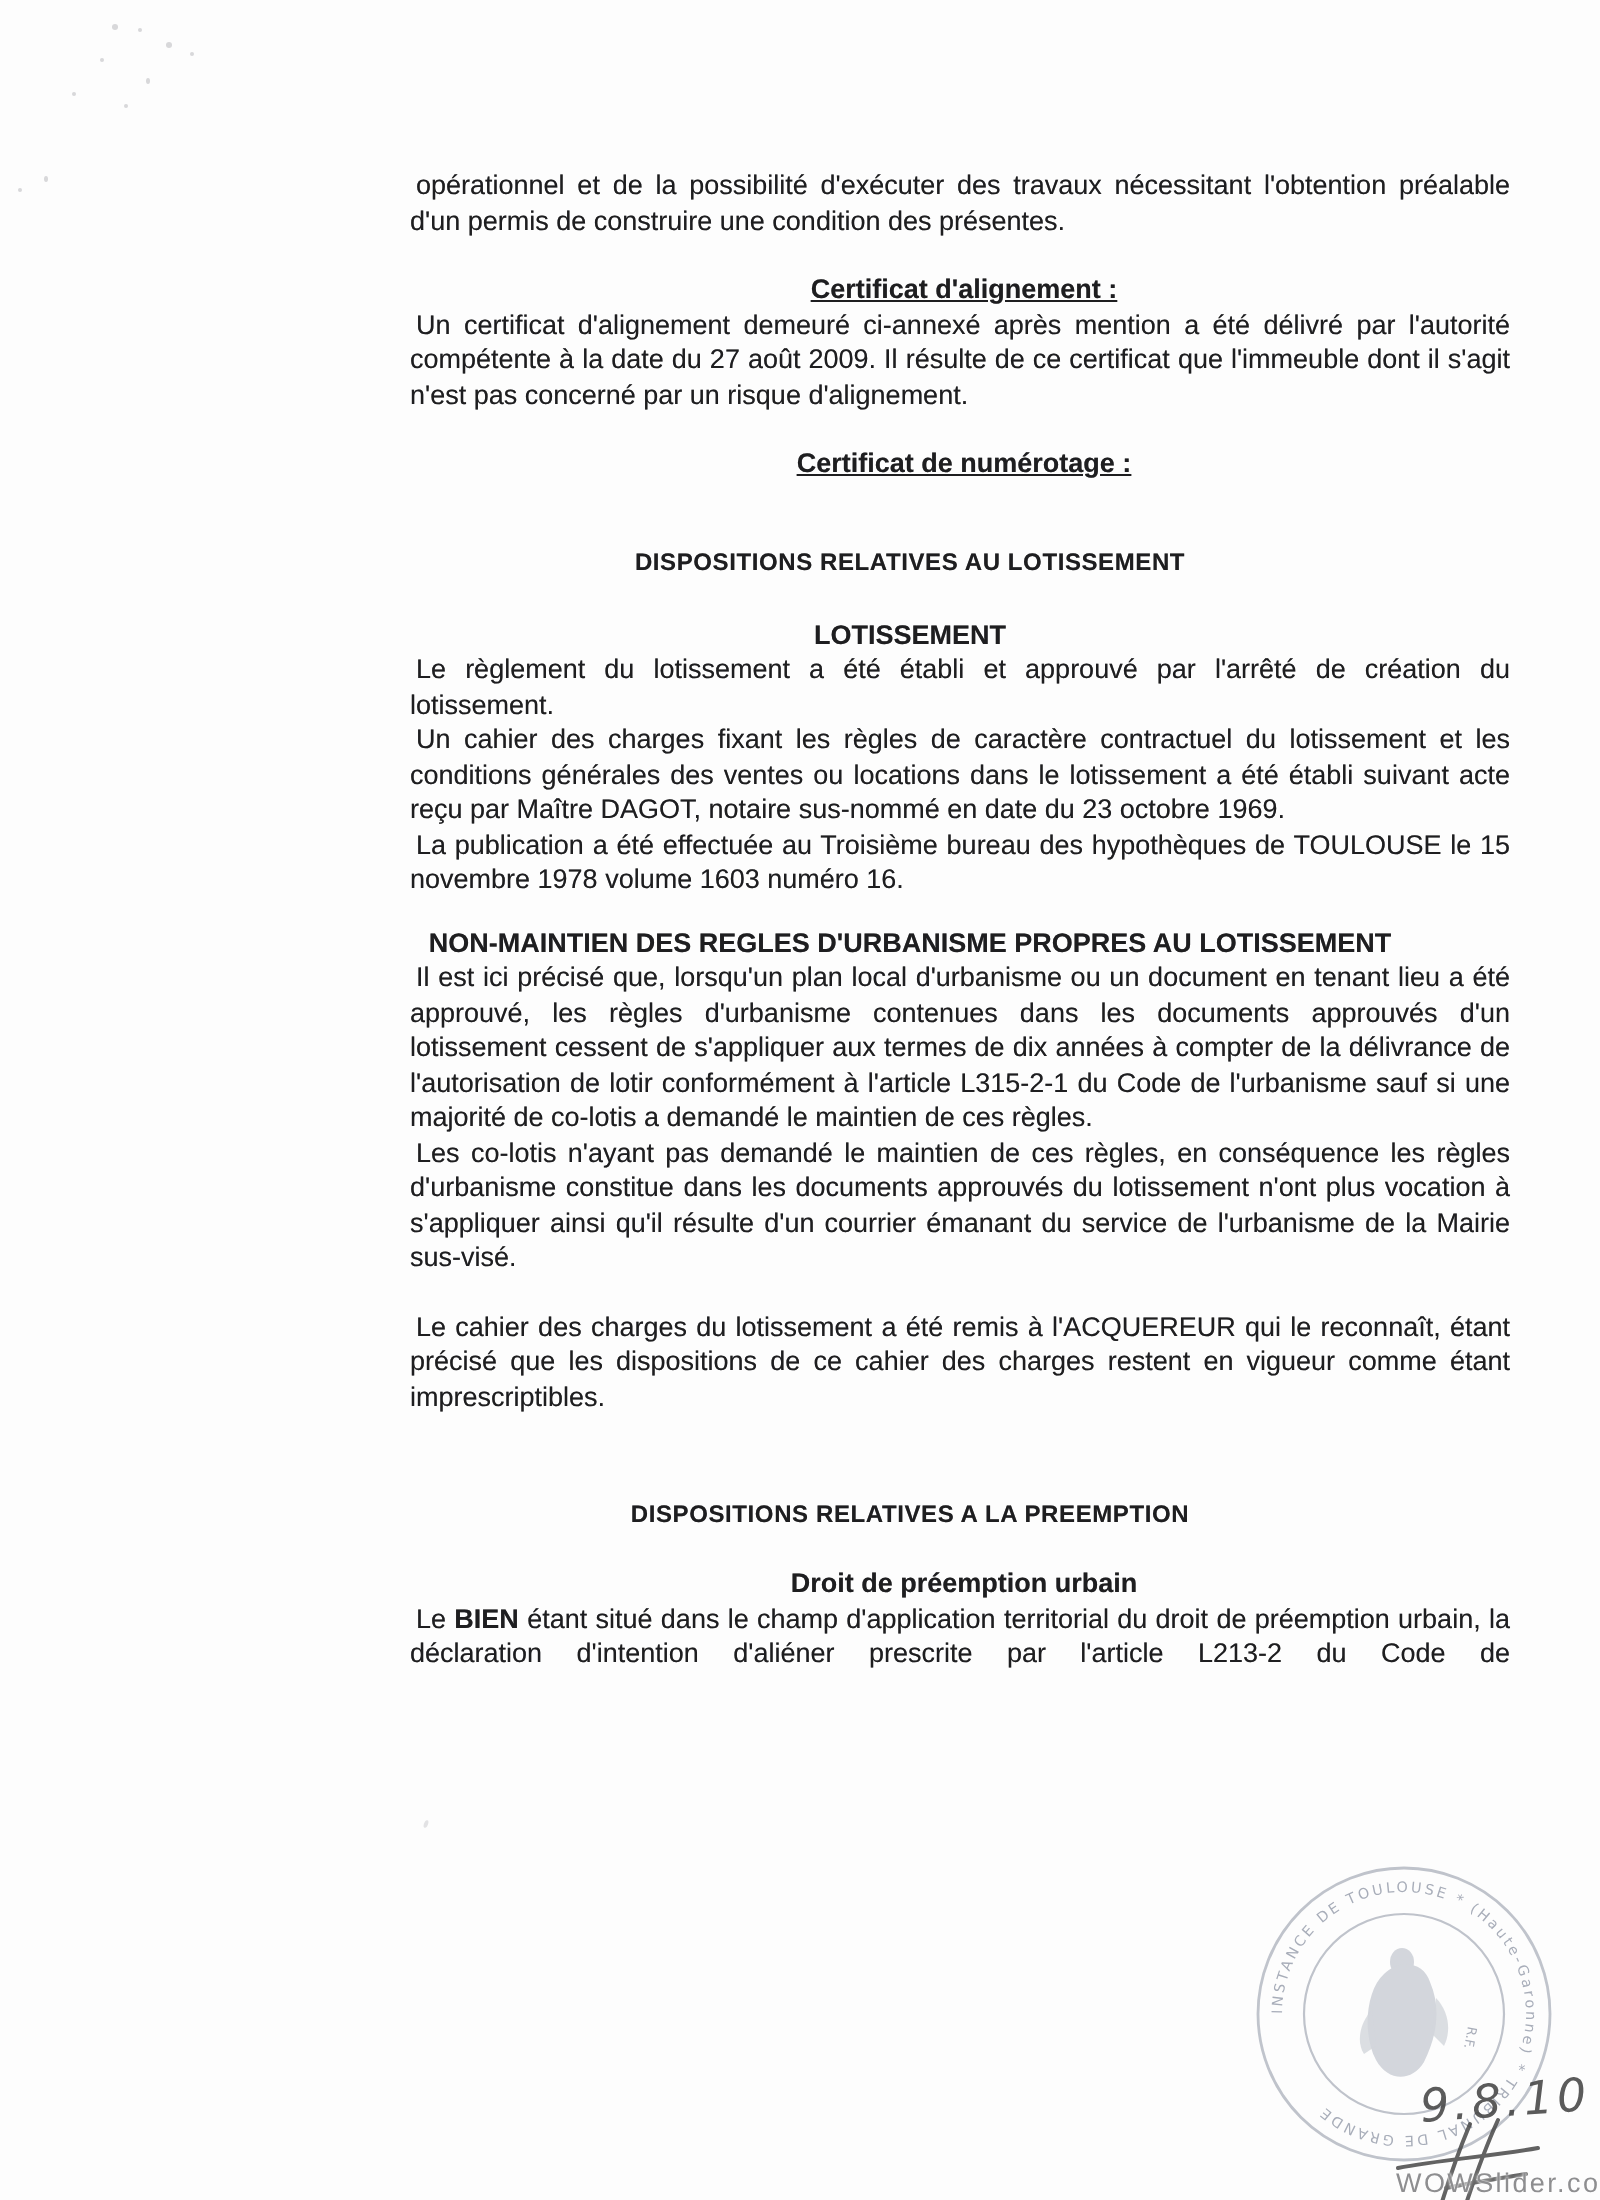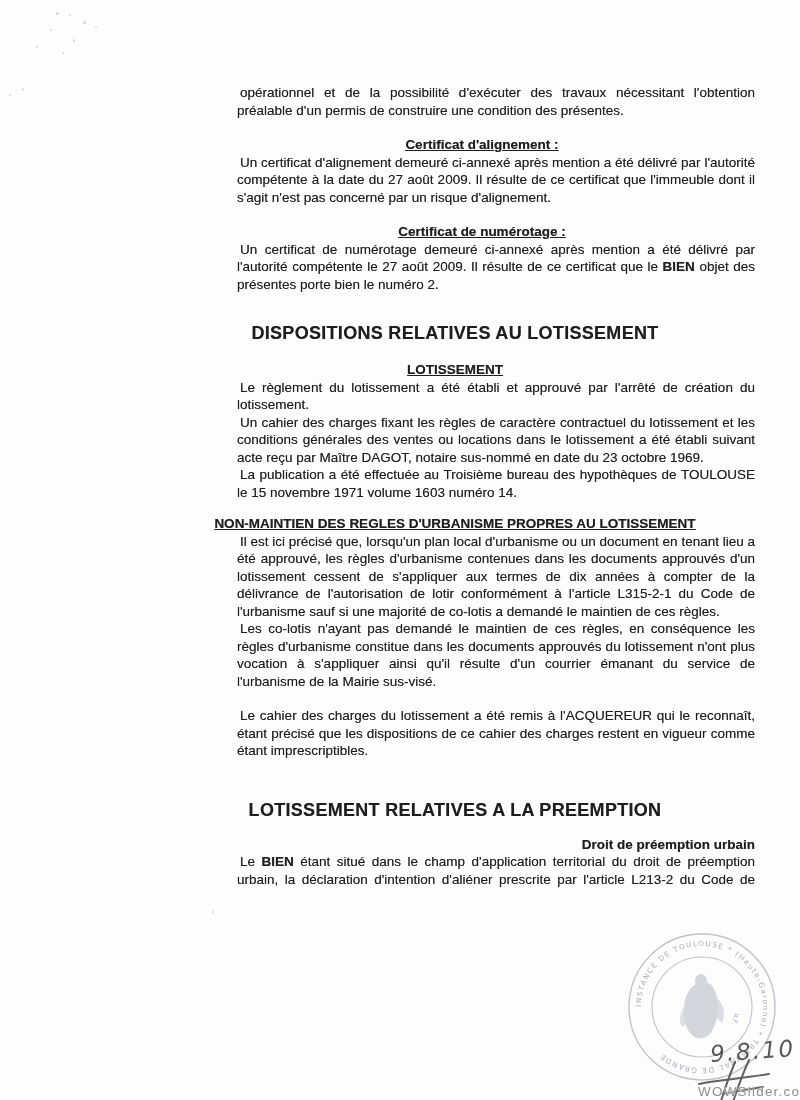--- a/index.html
+++ b/index.html
@@ -10,32 +10,32 @@
   .page{position:absolute;inset:0;background:#fdfdfd;}
 
   
   .doc{
     position:absolute;left:205px;top:84px;width:550px;
     color:#1e1e20;font-size:13.5px;line-height:17.5px;
     text-align:justify;
     text-shadow:0 0 .3px rgba(25,25,28,.55);
   }
   .blk{margin:0;}
-  .p, .p-blank, .p-cont{text-indent:3px;margin-left:32px;}
+  .p, .p-blank, .p-cont{text-indent:3px;}
   .p-blank{margin-top:17px;}
   .p-cont{text-align-last:justify;}
   .bb{font-weight:bold;}
   .h-left{font-weight:bold;text-decoration:underline;margin-top:17px;text-indent:4px;text-align:center;}
-  .h-center{font-weight:bold;text-decoration:underline;text-align:center;margin-top:14px;padding-right:50px;text-indent:0;}
+  .h-center{font-weight:bold;text-align:center;margin-top:14px;padding-right:50px;text-indent:0;}
   .title,.title2{
-    font-weight:bold;font-size:18px;line-height:20px;text-align:center;
+    font-weight:bold;font-size:12px;line-height:20px;text-align:center;
     margin:30px 0 18px;padding-right:50px;letter-spacing:.3px;text-indent:0;
   }
   .title2{margin-top:40px;margin-bottom:16px;}
-  .h-bold{font-weight:bold;margin-top:16px;text-indent:4px;text-align:right;}
+  .h-bold{font-weight:bold;margin-top:16px;text-indent:4px;text-align:center;}
 
   
   .seal{position:absolute;left:622px;top:927px;width:160px;height:160px;z-index:3;}
 
   
   .hand-date{
     position:absolute;left:710px;top:1038px;z-index:4;
     font-family:"DejaVu Sans",sans-serif;font-style:italic;
     font-size:23px;color:#454545;letter-spacing:2px;
     transform:rotate(-4deg);opacity:.88;
@@ -68,31 +68,30 @@
   <div class="spk" style="left:62px;top:52px;width:2px;height:2px;"></div>
   <div class="spk" style="left:22px;top:88px;width:2px;height:3px;"></div>
   <div class="spk" style="left:9px;top:94px;width:2px;height:2px;"></div>
   <div class="spk" style="left:212px;top:910px;width:2px;height:4px;opacity:.5;transform:rotate(20deg);"></div>
 
   <main class="doc">
       <div class="blk p"><span>opérationnel et de la possibilité d'exécuter des travaux nécessitant l'obtention préalable d'un permis de construire une condition des présentes.</span></div>
       <div class="blk h-left">Certificat d'alignement :</div>
       <div class="blk p"><span>Un certificat d'alignement demeuré ci-annexé après mention a été délivré par l'autorité compétente à la date du 27 août 2009. Il résulte de ce certificat que l'immeuble dont il s'agit n'est pas concerné par un risque d'alignement.</span></div>
       <div class="blk h-left">Certificat de numérotage :</div>
-      <div class="blk p"><span>Un certificat de numérotage demeuré ci-annexé après mention a été délivré par l'autorité compétente le 27 août 2009. Il résulte de ce certificat que le </span><span class="bb">BIEN</span><span> objet des présentes porte bien le numéro 2.</span></div>
       <div class="blk title">DISPOSITIONS RELATIVES AU LOTISSEMENT</div>
       <div class="blk h-center">LOTISSEMENT</div>
       <div class="blk p"><span>Le règlement du lotissement a été établi et approuvé par l'arrêté de création du lotissement.</span></div>
       <div class="blk p"><span>Un cahier des charges fixant les règles de caractère contractuel du lotissement et les conditions générales des ventes ou locations dans le lotissement a été établi suivant acte reçu par Maître DAGOT, notaire sus-nommé en date du 23 octobre 1969.</span></div>
-      <div class="blk p"><span>La publication a été effectuée au Troisième bureau des hypothèques de TOULOUSE le 15 novembre 1971 volume 1603 numéro 14.</span></div>
+      <div class="blk p"><span>La publication a été effectuée au Troisième bureau des hypothèques de TOULOUSE le 15 novembre 1978 volume 1603 numéro 16.</span></div>
       <div class="blk h-center">NON-MAINTIEN DES REGLES D'URBANISME PROPRES AU LOTISSEMENT</div>
       <div class="blk p"><span>Il est ici précisé que, lorsqu'un plan local d'urbanisme ou un document en tenant lieu a été approuvé, les règles d'urbanisme contenues dans les documents approuvés d'un lotissement cessent de s'appliquer aux termes de dix années à compter de la délivrance de l'autorisation de lotir conformément à l'article L315-2-1 du Code de l'urbanisme sauf si une majorité de co-lotis a demandé le maintien de ces règles.</span></div>
       <div class="blk p"><span>Les co-lotis n'ayant pas demandé le maintien de ces règles, en conséquence les règles d'urbanisme constitue dans les documents approuvés du lotissement n'ont plus vocation à s'appliquer ainsi qu'il résulte d'un courrier émanant du service de l'urbanisme de la Mairie sus-visé.</span></div>
       <div class="blk p-blank"><span>Le cahier des charges du lotissement a été remis à l'ACQUEREUR qui le reconnaît, étant précisé que les dispositions de ce cahier des charges restent en vigueur comme étant imprescriptibles.</span></div>
-      <div class="blk title2">LOTISSEMENT RELATIVES A LA PREEMPTION</div>
+      <div class="blk title2">DISPOSITIONS RELATIVES A LA PREEMPTION</div>
       <div class="blk h-bold">Droit de préemption urbain</div>
       <div class="blk p-cont"><span>Le </span><span class="bb">BIEN</span><span> étant situé dans le champ d'application territorial du droit de préemption urbain, la déclaration d'intention d'aliéner prescrite par l'article L213-2 du Code de</span></div>
     </main>
 
   <svg class="seal" viewBox="0 0 160 160" aria-hidden="true">
     <g stroke="#a8adb8" fill="none" opacity="0.72">
       <circle cx="80" cy="80" r="73" stroke-width="1.4"></circle>
       <circle cx="80" cy="80" r="50" stroke-width="1.1"></circle>
     </g>
     <path id="ringpath" d="M 19 80 A 61 61 0 1 1 141 80 A 61 61 0 1 1 19 80" fill="none"></path>

